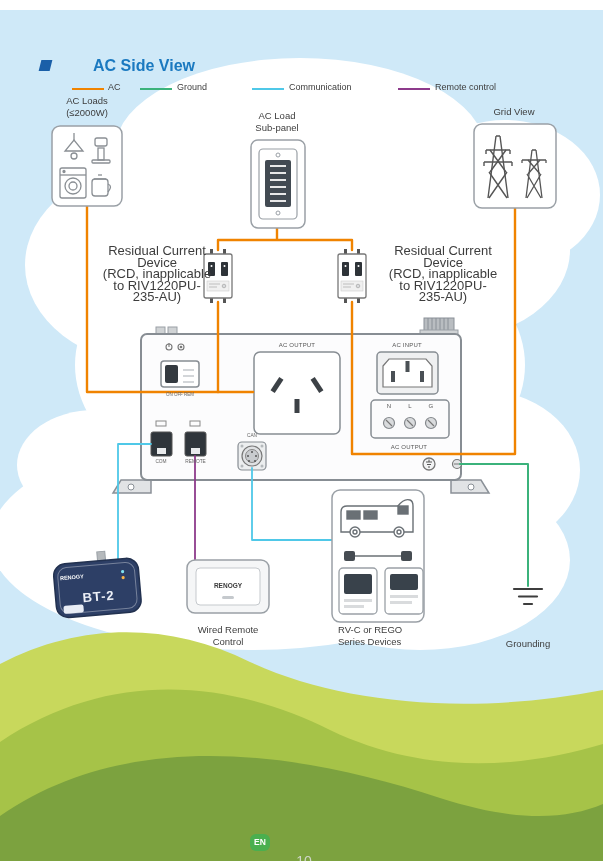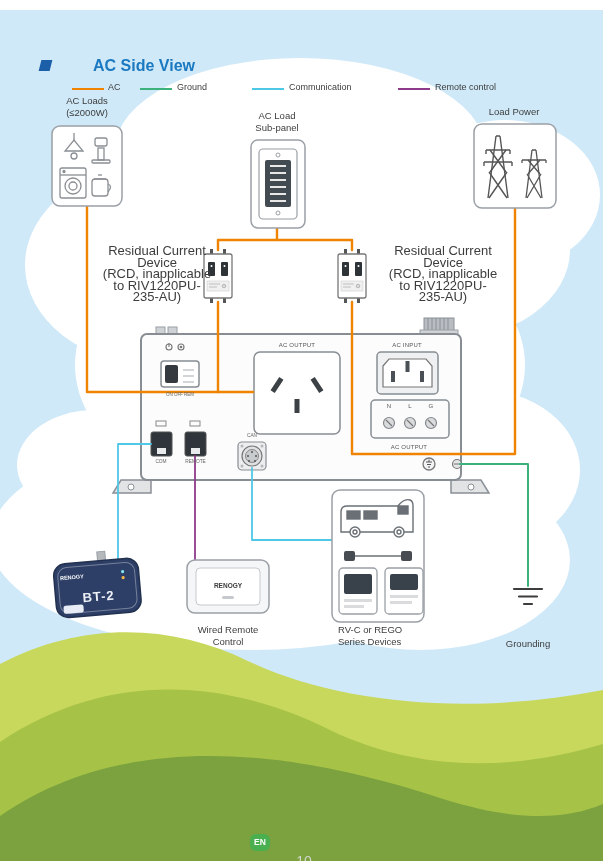--- a/index.html
+++ b/index.html
@@ -292,21 +292,21 @@
   <div class="legend-label" style="left:435px">Remote control</div>
 
   <div class="lbl" style="left:47px;top:95px;width:80px">
     <div>AC Loads</div>
     <div>(≤2000W)</div>
   </div>
   <div class="lbl" style="left:237px;top:110px;width:80px">
     <div>AC Load</div>
     <div>Sub-panel</div>
   </div>
-  <div class="lbl" style="left:473px;top:106px;width:82px">Load Power</div>
+  <div class="lbl" style="left:473px;top:106px;width:82px">Grid View</div>
 
   <div class="lbl small" style="left:101px;top:245px;width:112px">
     <div>Residual Current</div>
     <div>Device</div>
     <div>(RCD, inapplicable</div>
     <div>to RIV1220PU-235-AU)</div>
   </div>
   <div class="lbl small" style="left:387px;top:245px;width:112px">
     <div>Residual Current</div>
     <div>Device</div>

